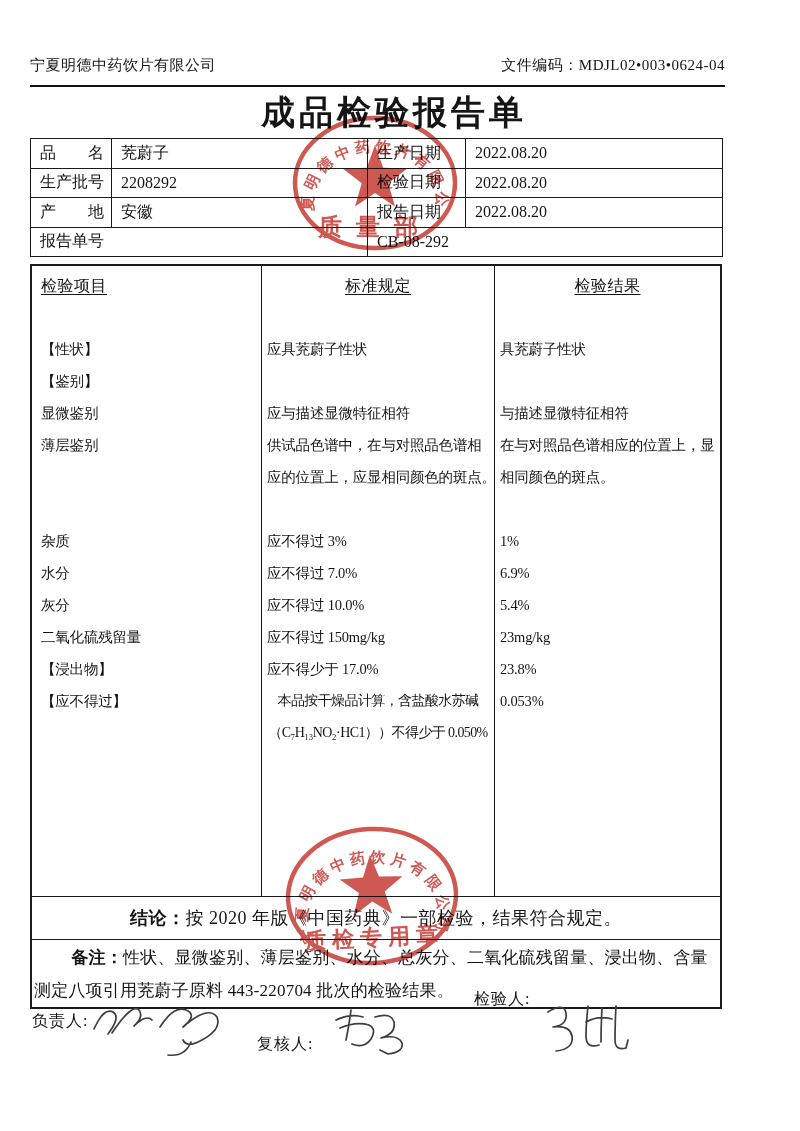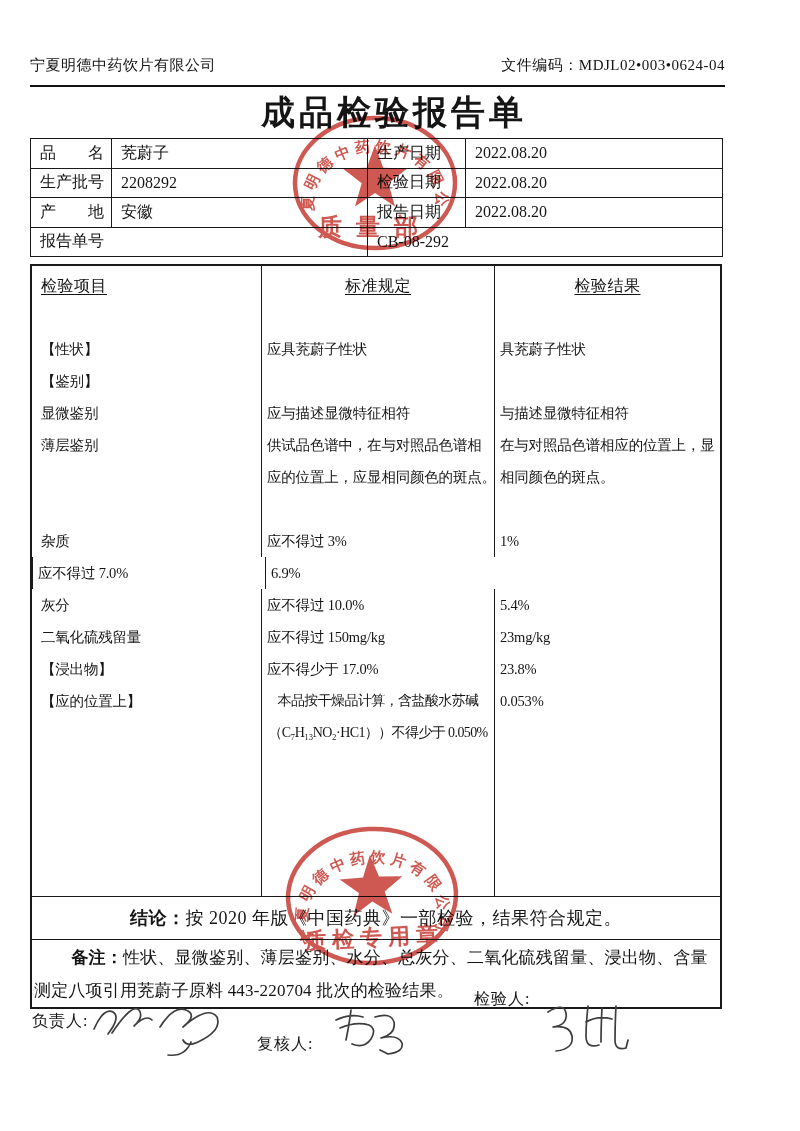--- a/index.html
+++ b/index.html
@@ -145,40 +145,41 @@
         <div class="c c1"></div>
         <div class="c c2"></div>
         <div class="c c3"></div>
       </div>
     <div class="rrow">
       <div class="c c1">杂质</div>
       <div class="c c2">应不得过 3%</div>
       <div class="c c3">1%</div>
     </div>
     <div class="rrow">
+      <div class="c c1">水分</div>
       <div class="c c2">应不得过 7.0%</div>
       <div class="c c3">6.9%</div>
     </div>
     <div class="rrow">
       <div class="c c1">灰分</div>
       <div class="c c2">应不得过 10.0%</div>
       <div class="c c3">5.4%</div>
     </div>
     <div class="rrow">
       <div class="c c1">二氧化硫残留量</div>
       <div class="c c2">应不得过 150mg/kg</div>
       <div class="c c3">23mg/kg</div>
     </div>
     <div class="rrow">
       <div class="c c1">【浸出物】</div>
       <div class="c c2">应不得少于 17.0%</div>
       <div class="c c3">23.8%</div>
     </div>
     <div class="rrow">
-      <div class="c c1">【应的位置上】</div>
+      <div class="c c1">【应不得过】</div>
       <div class="c c2 tight">本品按干燥品计算，含盐酸水苏碱
 （C₇H₁₃NO₂·HC1））不得少于 0.050%</div>
       <div class="c c3">0.053%</div>
     </div>
     <div class="rrow filler">
         <div class="c c1"></div>
         <div class="c c2"></div>
         <div class="c c3"></div>
       </div>
   </div>

